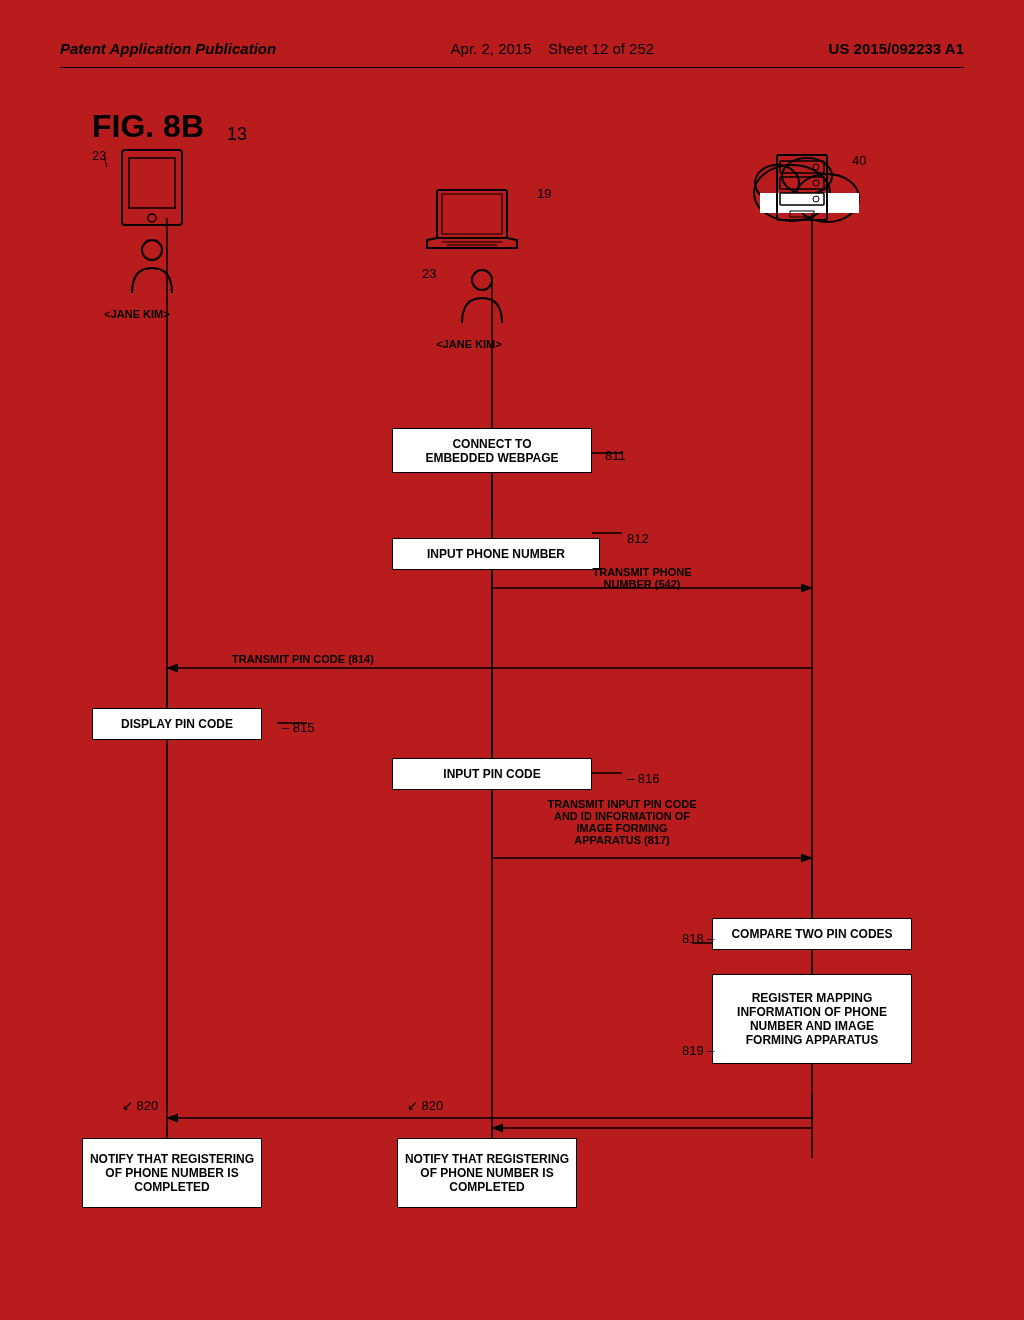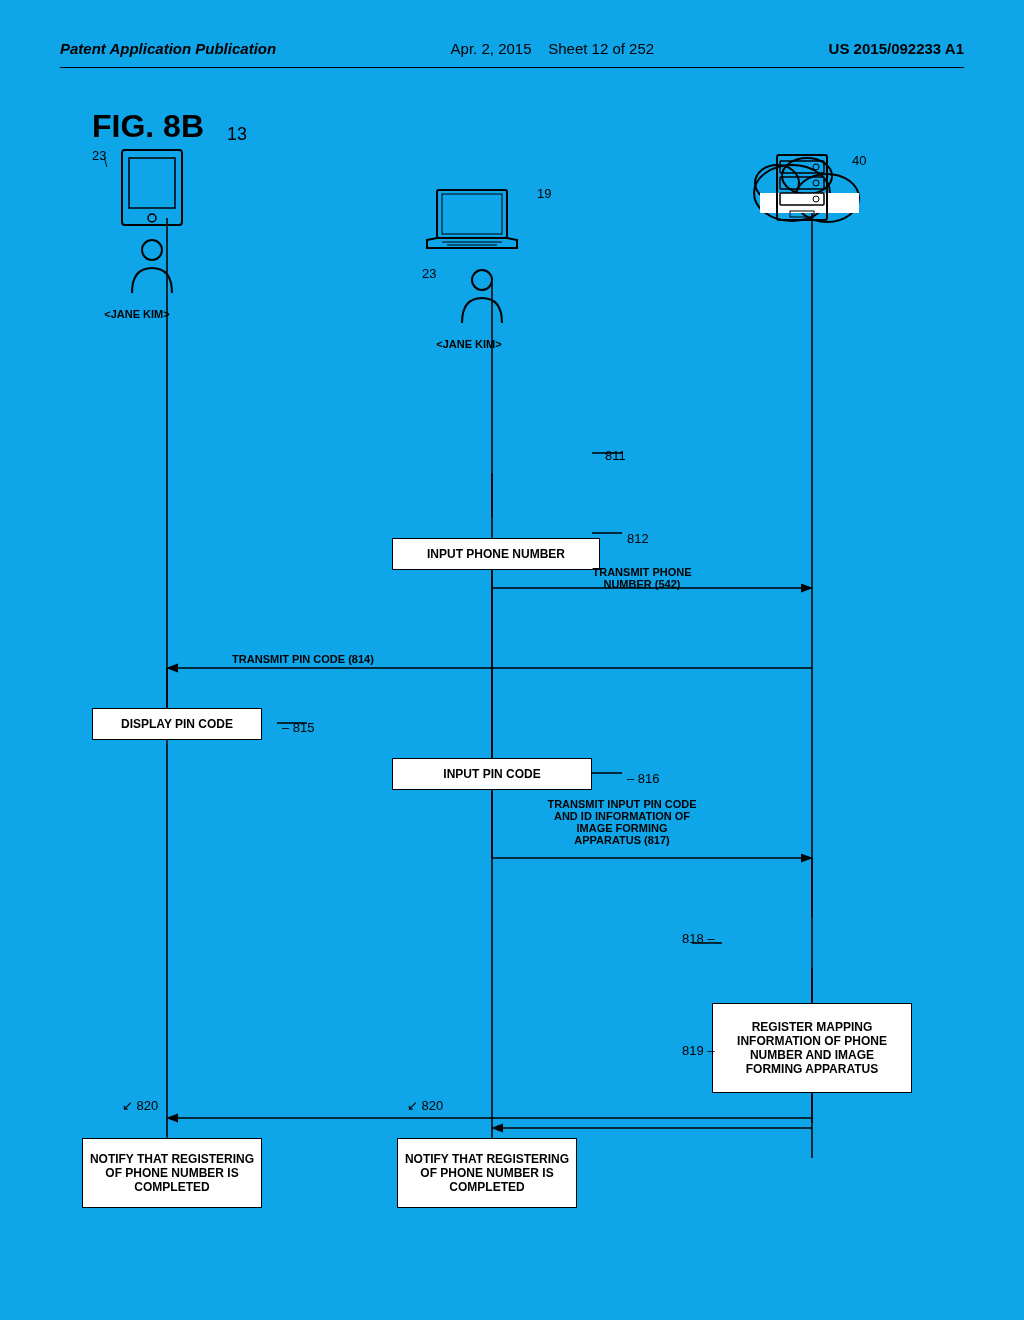--- a/index.html
+++ b/index.html
@@ -6,21 +6,21 @@
     body {
       background: #fff;
       font-family: Arial, sans-serif;
       width: 1024px;
       min-height: 1320px;
       position: relative;
     }
     .page {
       width: 1024px;
       min-height: 1320px;
-      background: #0ea5e9;
+      background: #b91c1c;
       padding: 40px 60px;
       position: relative;
     }
     .header {
       display: flex;
       justify-content: space-between;
       align-items: flex-start;
       margin-bottom: 30px;
       border-bottom: 1px solid #000;
       padding-bottom: 10px;
@@ -245,20 +245,24 @@
         <circle cx="44" cy="30" r="3" fill="none" stroke="#000" stroke-width="1"></circle>
         <circle cx="44" cy="46" r="3" fill="none" stroke="#000" stroke-width="1"></circle>
         <rect x="18" y="58" width="24" height="6" fill="none" stroke="#000" stroke-width="1"></rect>
       </svg>
     </div>
 
     <div class="num-label" style="top:55px; left:790px;">
       <span>40</span>
     </div>
 
+    <div class="box" style="width:200px; height:45px; left:330px; top:330px;">
+      <span style="white-space:pre-line;">CONNECT TO
+EMBEDDED WEBPAGE</span>
+    </div>
     <div class="num-label" style="top:350px; left:543px;">
       <span>811</span>
     </div>
 
     <div class="box" style="width:208px; height:32px; left:330px; top:440px;">
       <span>INPUT PHONE NUMBER</span>
     </div>
     <div class="num-label" style="top:433px; left:565px;">
       <span>812</span>
     </div>
@@ -284,25 +288,28 @@
     <div class="num-label" style="top:673px; left:565px;">–&nbsp;<span>816</span>
     </div>
 
     <div class="arrow-label" style="top:700px; left:460px; width:200px;">
       <span style="white-space:pre-line;">TRANSMIT INPUT PIN CODE
 AND ID INFORMATION OF
 IMAGE FORMING
 APPARATUS (817)</span>
     </div>
 
+    <div class="box" style="width:200px; height:32px; left:650px; top:820px;">
+      <span>COMPARE TWO PIN CODES</span>
+    </div>
     <div class="num-label" style="top:833px; left:620px;">
       <span>818</span> –
     </div>
 
-    <div class="box" style="width:200px; height:90px; left:650px; top:905px;">
+    <div class="box" style="width:200px; height:90px; left:650px; top:876px;">
       <span style="white-space:pre-line;">REGISTER MAPPING
 INFORMATION OF PHONE
 NUMBER AND IMAGE
 FORMING APPARATUS</span>
     </div>
     <div class="num-label" style="top:945px; left:620px;">
       <span>819</span> –
     </div>
 
     <div class="num-label" style="top:1000px; left:60px;">

